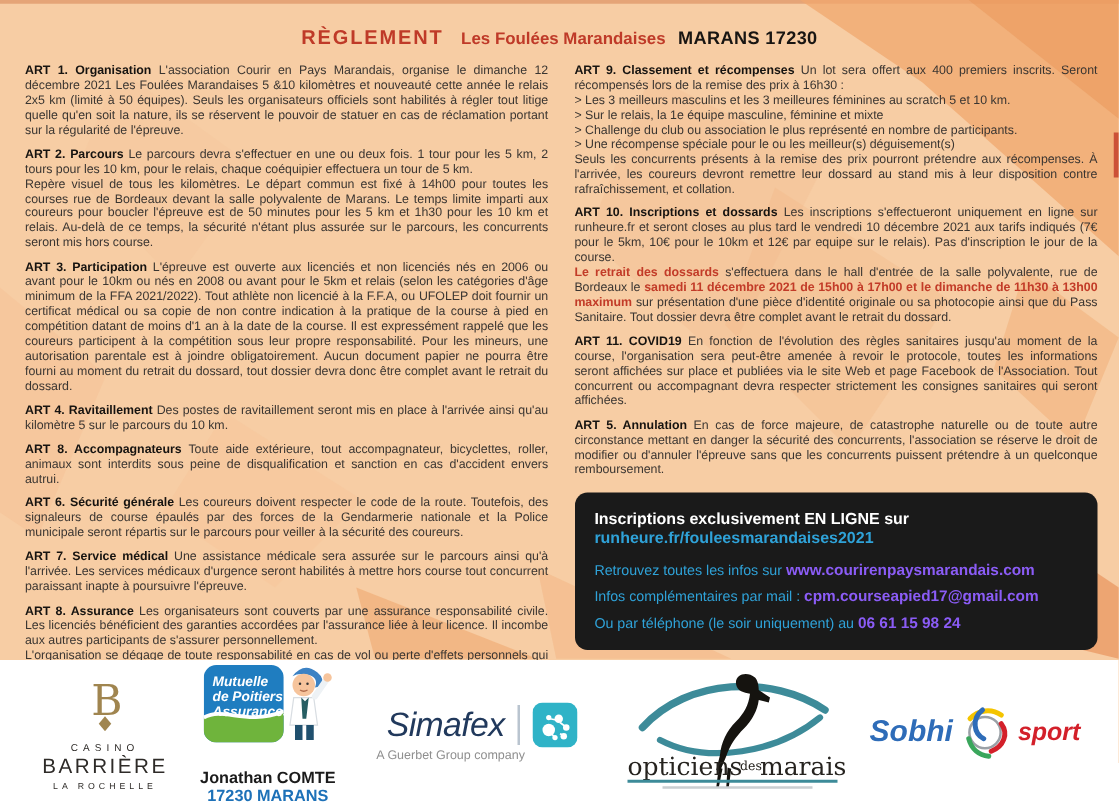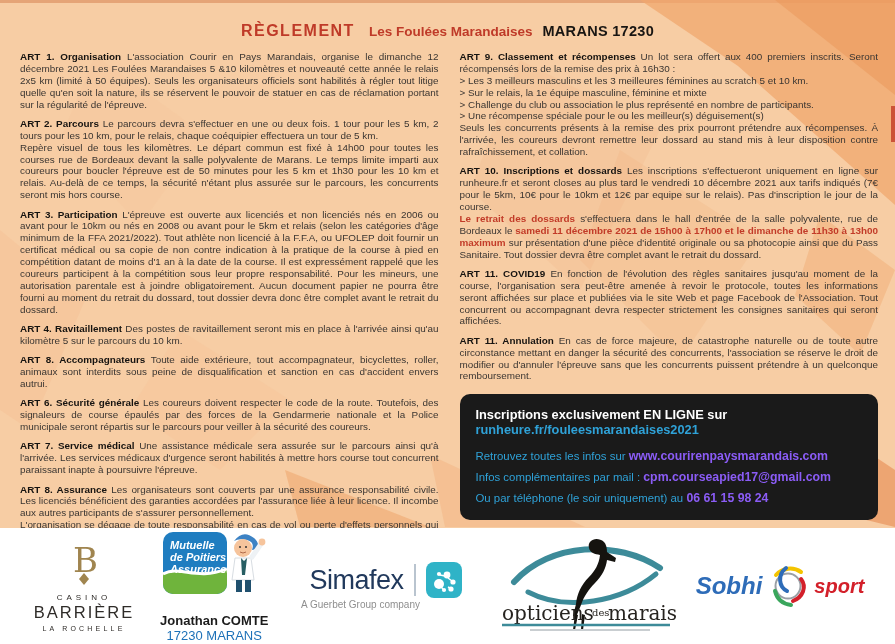--- a/index.html
+++ b/index.html
@@ -45,24 +45,24 @@
   }
   .sponsor{text-align:center;}
 
   .casino{color:#2e2b28;width:108px;}
   .casino .l1{font-size:8px;letter-spacing:4px;margin-top:3px;}
   .casino .l2{font-size:16.5px;letter-spacing:2px;margin-top:1px;}
   .casino .l3{font-size:7px;letter-spacing:3.2px;margin-top:3px;}
 
   .mutuelle{width:118px;}
   .mutuelle .agent{font-size:13px;font-weight:bold;color:#1b1b1b;margin-top:12px;}
-  .mutuelle .mcity{font-size:13px;font-weight:normal;color:#1d71b8;}
+  .mutuelle .mcity{font-size:13px;font-weight:bold;color:#1d71b8;}
 
   .simafex{width:190px;}
-  .simafex-row{display:flex;align-items:center;justify-content:center;gap:10px;}
+  .simafex-row{display:flex;align-items:center;justify-content:center;gap:10px;font-style:italic;}
   .simafex-name{font-size:27px;color:#21395c;letter-spacing:-0.5px;}
   .simafex-bar{width:2px;height:32px;background:#b9c4cf;}
   .simafex-tag{font-size:10px;color:#8f8f8f;text-align:center;padding-right:50px;margin-top:1px;}
 
   .opticiens{width:180px;}
 
   .sobhi{display:flex;align-items:center;gap:5px;width:170px;justify-content:center;}
   .sobhi .w1{font-style:italic;font-weight:bold;font-size:24px;color:#2e6cb8;}
   .sobhi .w2{font-style:italic;font-weight:bold;font-size:20px;color:#d3202a;}
 </style>
@@ -107,21 +107,21 @@
     <div class="col">
       <p class="art"><b>ART 9. Classement et récompenses</b> <span>Un lot sera offert aux 400 premiers inscrits. Seront récompensés lors de la remise des prix à 16h30 :
 &gt; Les 3 meilleurs masculins et les 3 meilleures féminines au scratch 5 et 10 km.
 &gt; Sur le relais, la 1e équipe masculine, féminine et mixte
 &gt; Challenge du club ou association le plus représenté en nombre de participants.
 &gt; Une récompense spéciale pour le ou les meilleur(s) déguisement(s)
 Seuls les concurrents présents à la remise des prix pourront prétendre aux récompenses. À l'arrivée, les coureurs devront remettre leur dossard au stand mis à leur disposition contre rafraîchissement, et collation.</span></p>
       <p class="art"><b>ART 10. Inscriptions et dossards</b> <span>Les inscriptions s'effectueront uniquement en ligne sur runheure.fr et seront closes au plus tard le vendredi 10 décembre 2021 aux tarifs indiqués (7€ pour le 5km, 10€ pour le 10km et 12€ par equipe sur le relais). Pas d'inscription le jour de la course.
 </span><span class="red">Le retrait des dossards</span><span> s'effectuera dans le hall d'entrée de la salle polyvalente, rue de Bordeaux le </span><span class="red">samedi 11 décembre 2021 de 15h00 à 17h00 et le dimanche de 11h30 à 13h00 maximum</span><span> sur présentation d'une pièce d'identité originale ou sa photocopie ainsi que du Pass Sanitaire. Tout dossier devra être complet avant le retrait du dossard.</span></p>
       <p class="art"><b>ART 11. COVID19</b> <span>En fonction de l'évolution des règles sanitaires jusqu'au moment de la course, l'organisation sera peut-être amenée à revoir le protocole, toutes les informations seront affichées sur place et publiées via le site Web et page Facebook de l'Association. Tout concurrent ou accompagnant devra respecter strictement les consignes sanitaires qui seront affichées.</span></p>
-      <p class="art"><b>ART 11. Annulation</b> <span>En cas de force majeure, de catastrophe naturelle ou de toute autre circonstance mettant en danger la sécurité des concurrents, l'association se réserve le droit de modifier ou d'annuler l'épreuve sans que les concurrents puissent prétendre à un quelconque remboursement.</span></p>
+      <p class="art"><b>ART 5. Annulation</b> <span>En cas de force majeure, de catastrophe naturelle ou de toute autre circonstance mettant en danger la sécurité des concurrents, l'association se réserve le droit de modifier ou d'annuler l'épreuve sans que les concurrents puissent prétendre à un quelconque remboursement.</span></p>
 
       <div class="infobox">
         <div class="ib1"><span>Inscriptions exclusivement EN LIGNE sur</span> <span class="ib-link">runheure.fr/fouleesmarandaises2021</span></div>
         <div class="ib-line"><span>Retrouvez toutes les infos sur</span> <span class="ib-val">www.courirenpaysmarandais.com</span></div>
         <div class="ib-line"><span>Infos complémentaires par mail :</span> <span class="ib-val">cpm.courseapied17@gmail.com</span></div>
         <div class="ib-line"><span>Ou par téléphone (le soir uniquement) au</span> <span class="ib-val">06 61 15 98 24</span></div>
       </div>
     </div>
   </div>
 </div>

